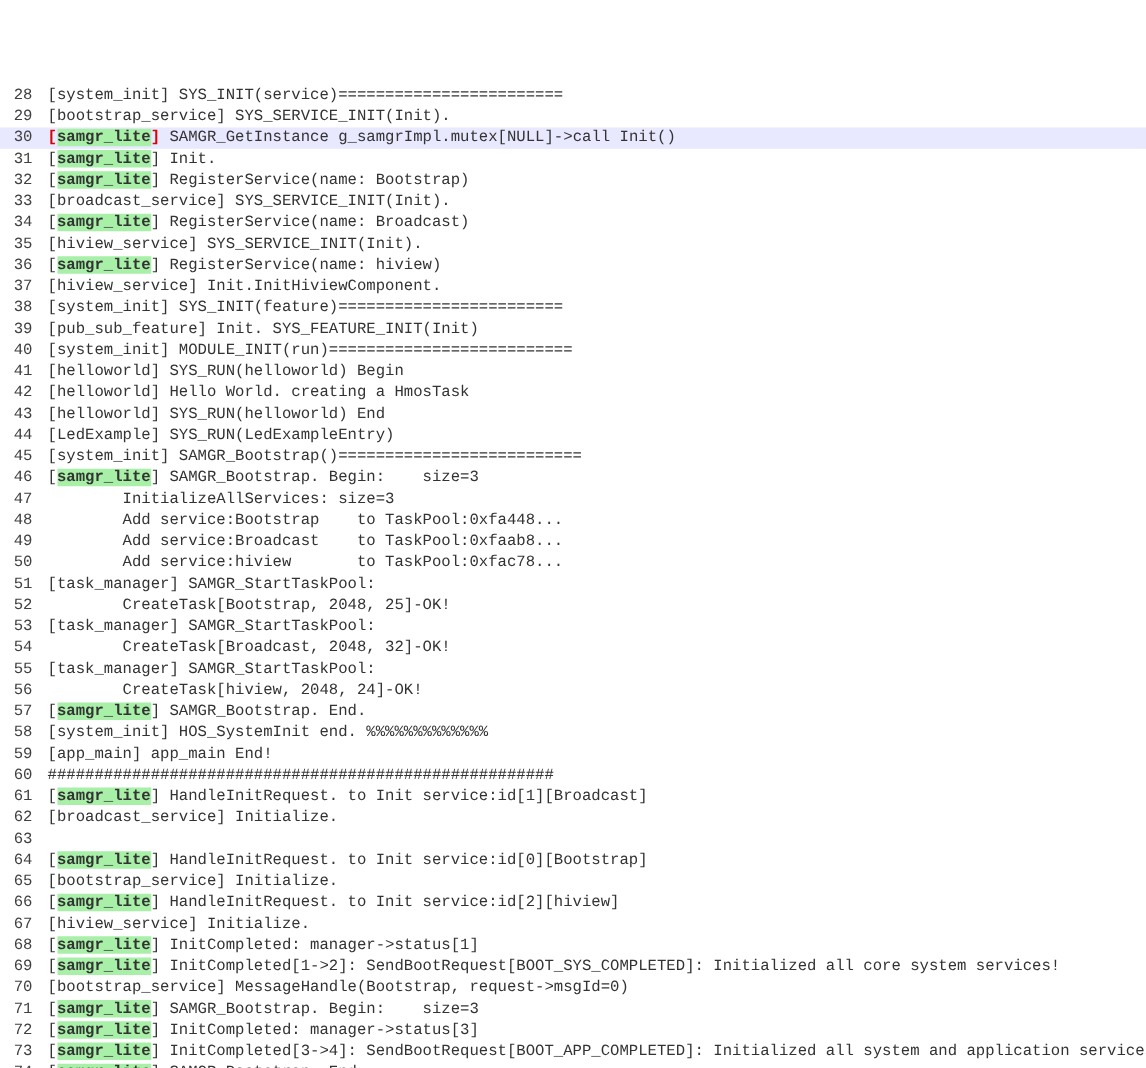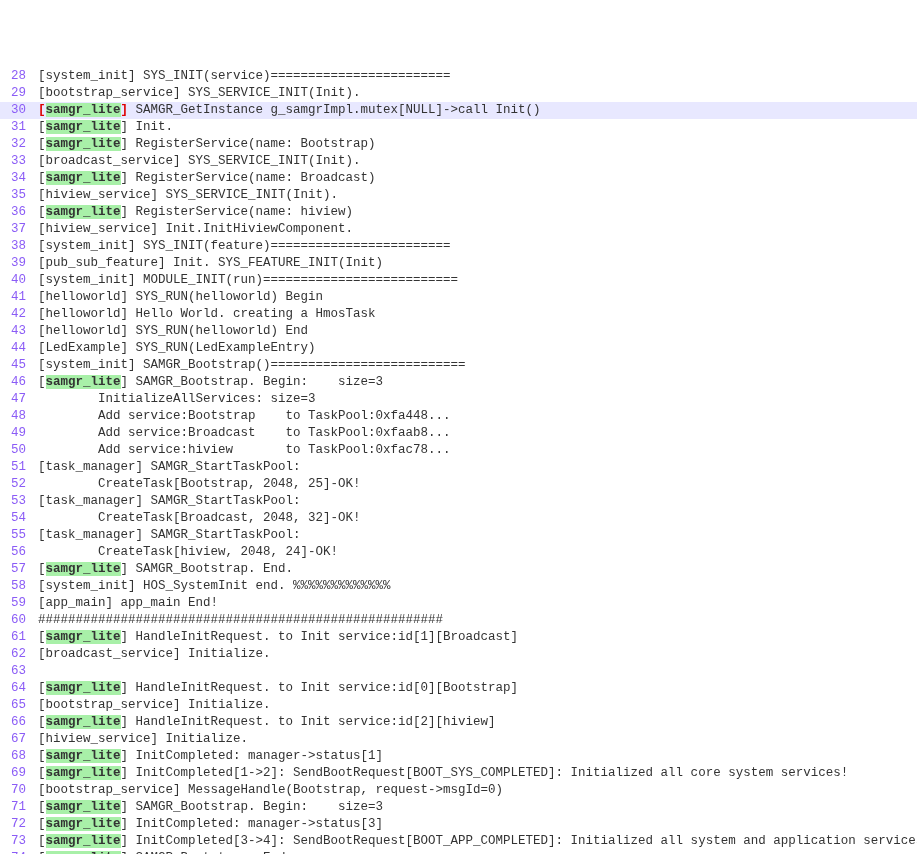--- a/index.html
+++ b/index.html
@@ -9,21 +9,21 @@
       line-height: 17px;
       background: #fff;
       color: #333;
       white-space: pre;
     }
     .code-container { display: block; }
     .line { display: flex; align-items: center; height: 17px; }
     .line.current { background: #e8e8ff; }
     .gutter {
       width: 34px;
-      color: #8b5cf6;
+      color: #404040;
       text-align: right;
       padding-right: 8px;
       user-select: none;
       flex-shrink: 0;
     }
     .content { padding-left: 4px; color: #333; text-align: center; }
     .hl { background: #a8f0a8; font-weight: bold; }
     .bracket-red { color: #d00; font-weight: bold; }
   </style>
 </head>

